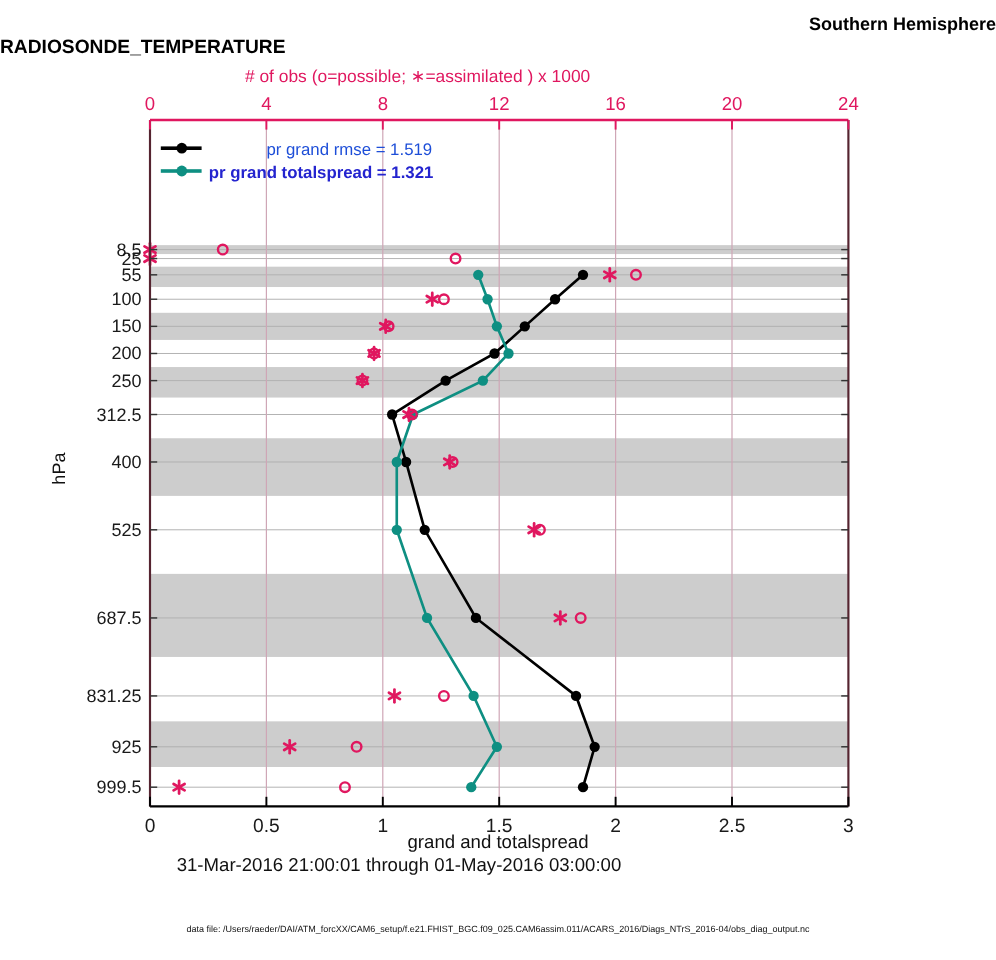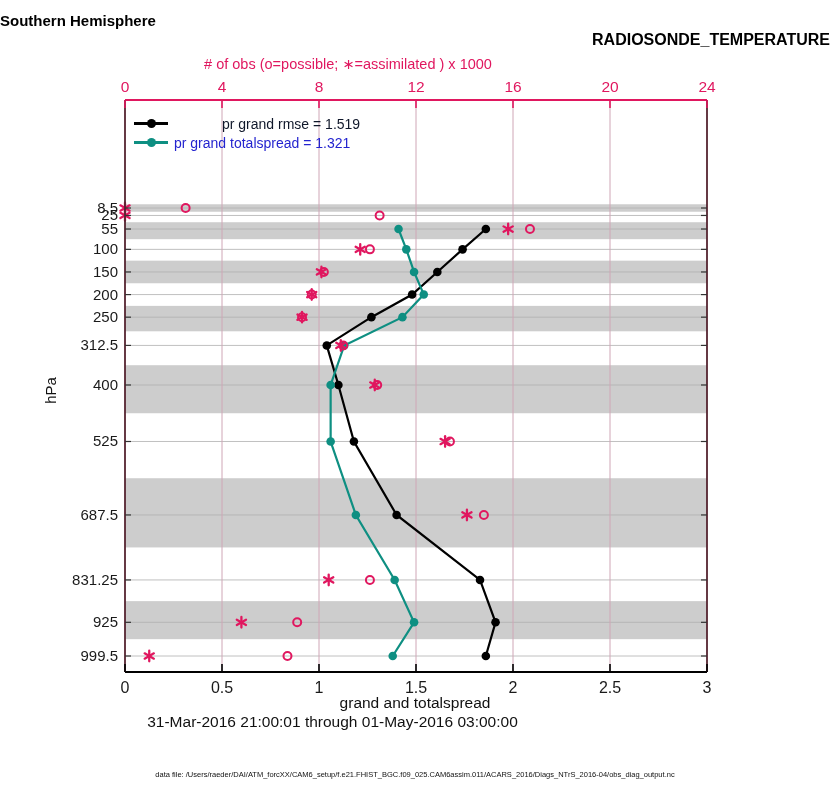--- a/index.html
+++ b/index.html
@@ -1,20 +1,20 @@
 <!DOCTYPE html>
 <html><head>
 <meta charset="utf-8">
 <style>
   html,body{margin:0;padding:0;background:#fff}
   .page{position:relative;width:830px;height:800px;background:#ffffff;
         font-family:"Liberation Sans","DejaVu Sans",sans-serif;overflow:hidden}
-  .title1{position:absolute;top:12px;left:0;width:830px;text-align:left;
+  .title1{position:absolute;top:12px;left:0;width:830px;text-align:right;
           font-size:15px;font-weight:bold;color:#000}
-  .title2{position:absolute;top:31px;left:0;width:830px;text-align:right;
+  .title2{position:absolute;top:31px;left:0;width:830px;text-align:left;
           font-size:16px;font-weight:bold;color:#000}
   .toplabel{position:absolute;top:56px;left:0;width:696px;text-align:center;
             font-size:14.5px;color:#e0175f}
   .ylabel{position:absolute;left:30px;top:382px;width:40px;text-align:center;
           transform:rotate(-90deg);font-size:15px;color:#111}
   .xlabel{position:absolute;top:694px;left:0;width:830px;text-align:center;
           font-size:15.5px;color:#111}
   .caption{position:absolute;top:713px;left:0;width:665px;text-align:center;
            font-size:15.5px;color:#111}
   .footer{position:absolute;top:770px;left:0;width:830px;text-align:center;
@@ -234,26 +234,26 @@
       <line x1="125" x2="131" y1="656" y2="656" stroke="#333333" stroke-width="1.2"></line>
       <line x1="707" x2="701" y1="656" y2="656" stroke="#333333" stroke-width="1.2"></line>
       <text x="118" y="661" text-anchor="end" font-size="15" fill="#1a1a1a">999.5</text>
     </svg>
 
   <div class="legend">
     <div class="legend-row">
       <span class="swatch" style="background: rgb(0, 0, 0);">
           <span class="dot" style="background: rgb(0, 0, 0);"></span>
         </span>
-      <span class="legend-label" style="color: #0f172a; padding-left: 48px;">pr grand rmse = 1.519</span>
+      <span class="legend-label" style="color: #1d4ed8; padding-left: 48px;">pr grand rmse = 1.519</span>
     </div>
     <div class="legend-row">
       <span class="swatch" style="background: rgb(14, 143, 130);">
           <span class="dot" style="background: rgb(14, 143, 130);"></span>
         </span>
-      <span class="legend-label" style="color: rgb(36, 36, 207);">pr grand totalspread = 1.321</span>
+      <span class="legend-label" style="color: rgb(36, 36, 207); font-weight: bold;">pr grand totalspread = 1.321</span>
     </div>
   </div>
 
   <div class="xlabel">grand and totalspread</div>
   <div class="caption">31-Mar-2016 21:00:01 through 01-May-2016 03:00:00</div>
   <div class="footer">data file: /Users/raeder/DAI/ATM_forcXX/CAM6_setup/f.e21.FHIST_BGC.f09_025.CAM6assim.011/ACARS_2016/Diags_NTrS_2016-04/obs_diag_output.nc</div>
 </div>
 
 </body></html>

